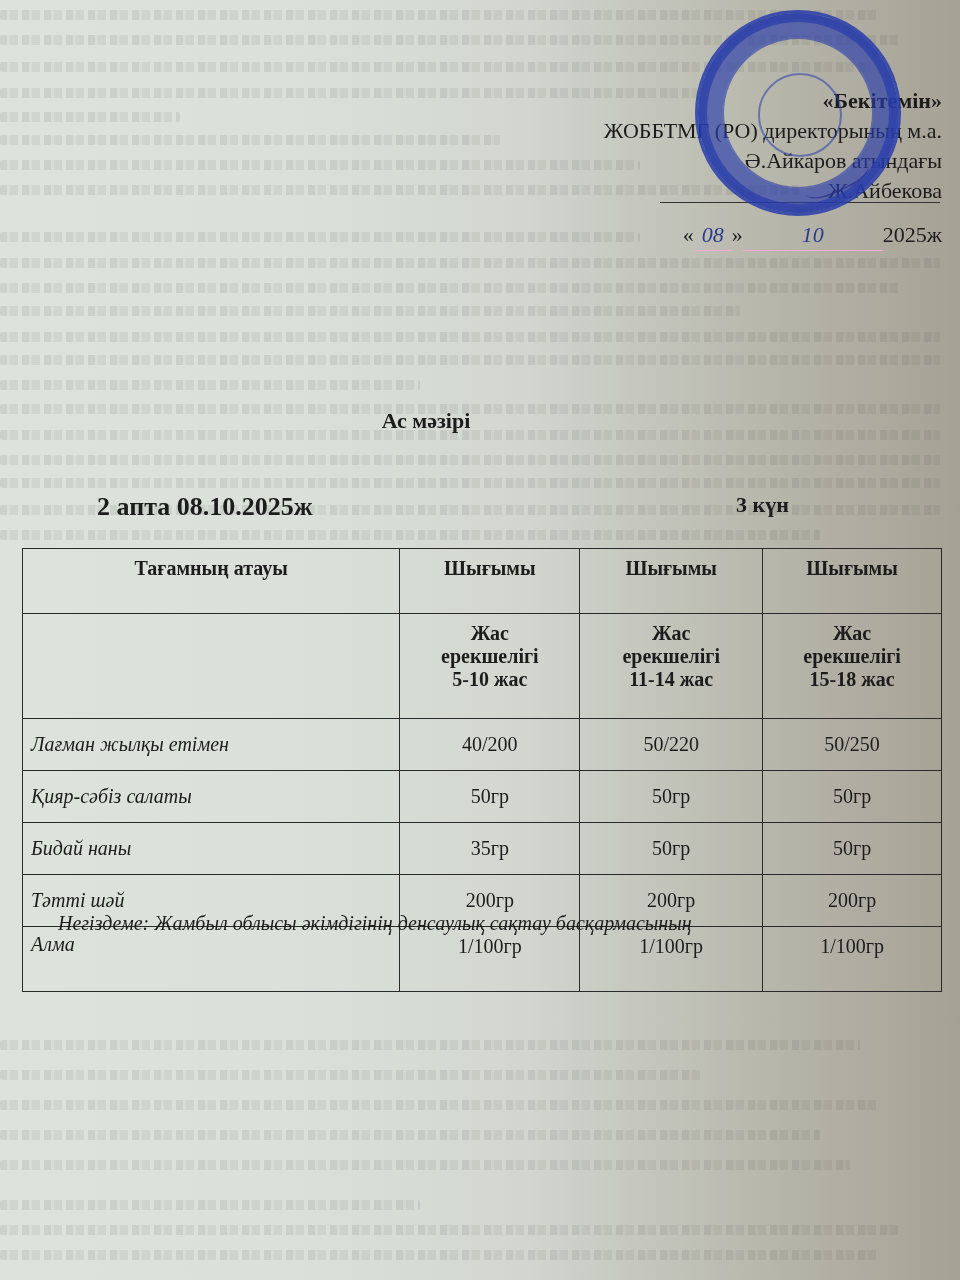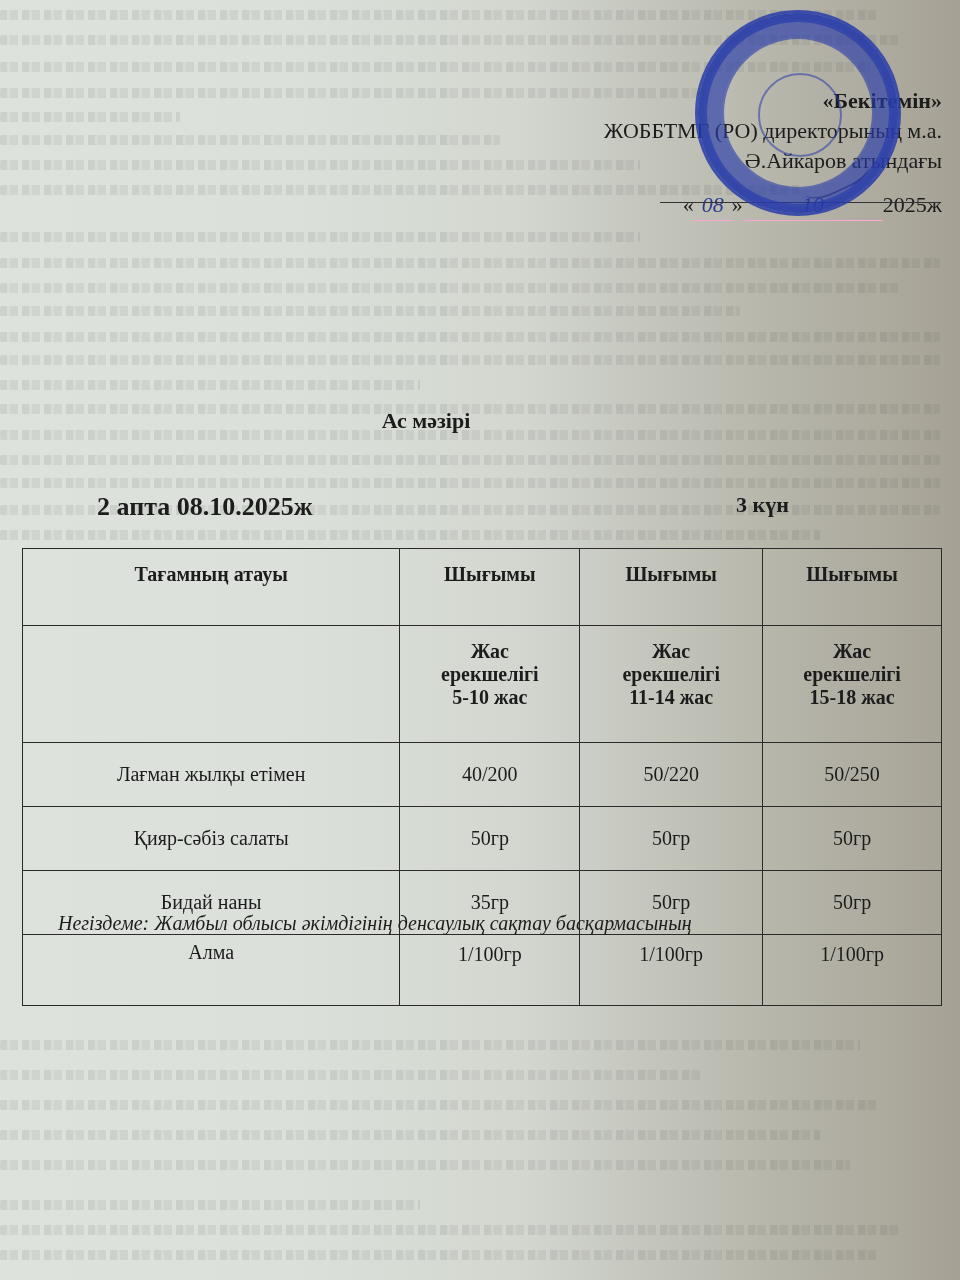--- a/index.html
+++ b/index.html
@@ -47,26 +47,26 @@
   .title {
     position: absolute; left: 0; width: 852px; top: 408px; text-align: center;
     font-size: 22px; font-weight: bold;
   }
   .week { position: absolute; left: 97px; top: 492px; font-size: 26px; font-weight: bold; }
   .day { position: absolute; left: 736px; top: 492px; font-size: 22px; font-weight: bold; }
   table.menu {
     position: absolute; left: 22px; top: 548px; width: 920px;
     border-collapse: collapse; font-size: 20px;
   }
-  table.menu td, table.menu th { border: 1.5px solid #2a2a2a; padding: 14px; }
+  table.menu td, table.menu th { border: 1.5px solid #2a2a2a; padding: 8px; }
   table.menu th { font-weight: bold; text-align: center; }
   .hrow1 th { height: 48px; vertical-align: top; padding-top: 6px; }
   .hrow2 th { height: 88px; line-height: 23px; vertical-align: top; padding-top: 4px; }
   table.menu td { height: 35px; }
-  td.name { text-align: center; padding-left: 8px; }
+  td.name { text-align: left; padding-left: 8px; font-style: italic; }
   td.val { text-align: center; }
   col.c1 { width: 378px; } col.c2 { width: 180px; } col.c3 { width: 183px; } col.c4 { width: 179px; }
   .basis {
     position: absolute; left: 58px; top: 910px; font-size: 20px; line-height: 27px; font-style: italic;
   }
 </style>
 </head>
 <body>
 
 <div class="bleed">
@@ -98,20 +98,21 @@
   <div class="ln" style="top:1160px;width:850px;"></div>
   <div class="ln" style="top:1200px;width:420px;"></div>
   <div class="ln" style="top:1225px;width:900px;"></div>
   <div class="ln" style="top:1250px;width:880px;"></div>
 </div>
 
 <div class="approve">
   <div class="approve-title">«Бекітемін»</div>
   <div>ЖОББТМГ (РО) директорының м.а.</div>
   <div>Ә.Айкаров атындағы</div>
+  <div>Ж.Айбекова</div>
   <div class="date-line">
     <span>«</span><span class="uline hand" style="width:38px;">08</span><span>»</span><span class="uline hand" style="width:140px;">10</span><span>2025ж</span>
   </div>
 </div>
 <div class="sign-line"></div>
 
 <div class="stamp">
   <div class="emblem"></div>
 </div>
 <div class="signature"></div>
@@ -164,20 +165,26 @@
     <td class="val">50гр</td>
     <td class="val">50гр</td>
   </tr>
   <tr>
     <td class="name">Бидай наны</td>
     <td class="val">35гр</td>
     <td class="val">50гр</td>
     <td class="val">50гр</td>
   </tr>
   <tr>
+    <td class="name">Тәтті шәй</td>
+    <td class="val">200гр</td>
+    <td class="val">200гр</td>
+    <td class="val">200гр</td>
+  </tr>
+  <tr>
     <td class="name" style="height:50px;vertical-align:top;padding-top:6px;">Алма</td>
     <td class="val" style="vertical-align:top;padding-top:8px;">1/100гр</td>
     <td class="val" style="vertical-align:top;padding-top:8px;">1/100гр</td>
     <td class="val" style="vertical-align:top;padding-top:8px;">1/100гр</td>
   </tr>
 </tbody>
   </table>
 
 <div class="basis">
   <div>Негіздеме: Жамбыл облысы әкімдігінің денсаулық сақтау басқармасының</div>

